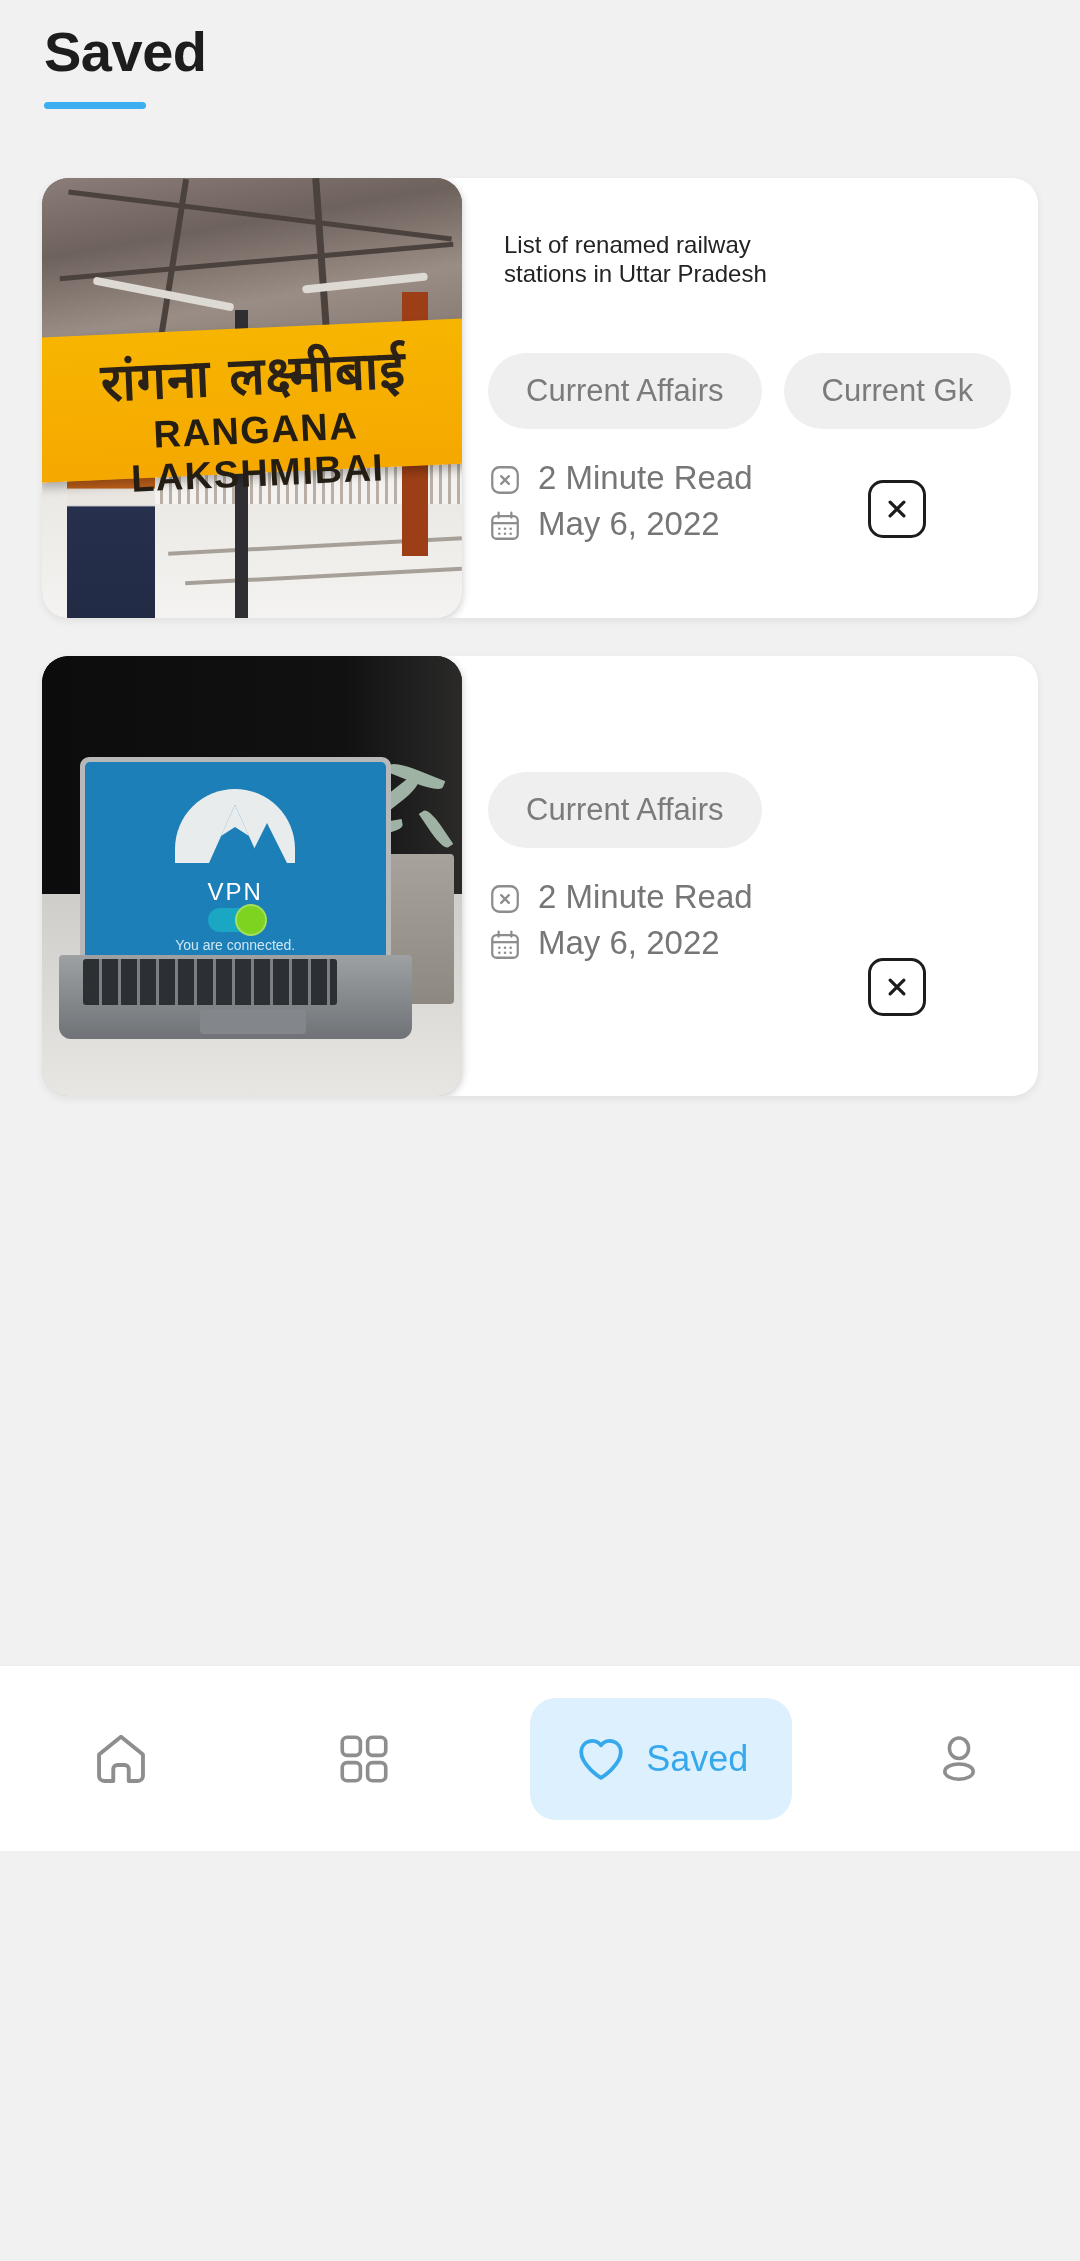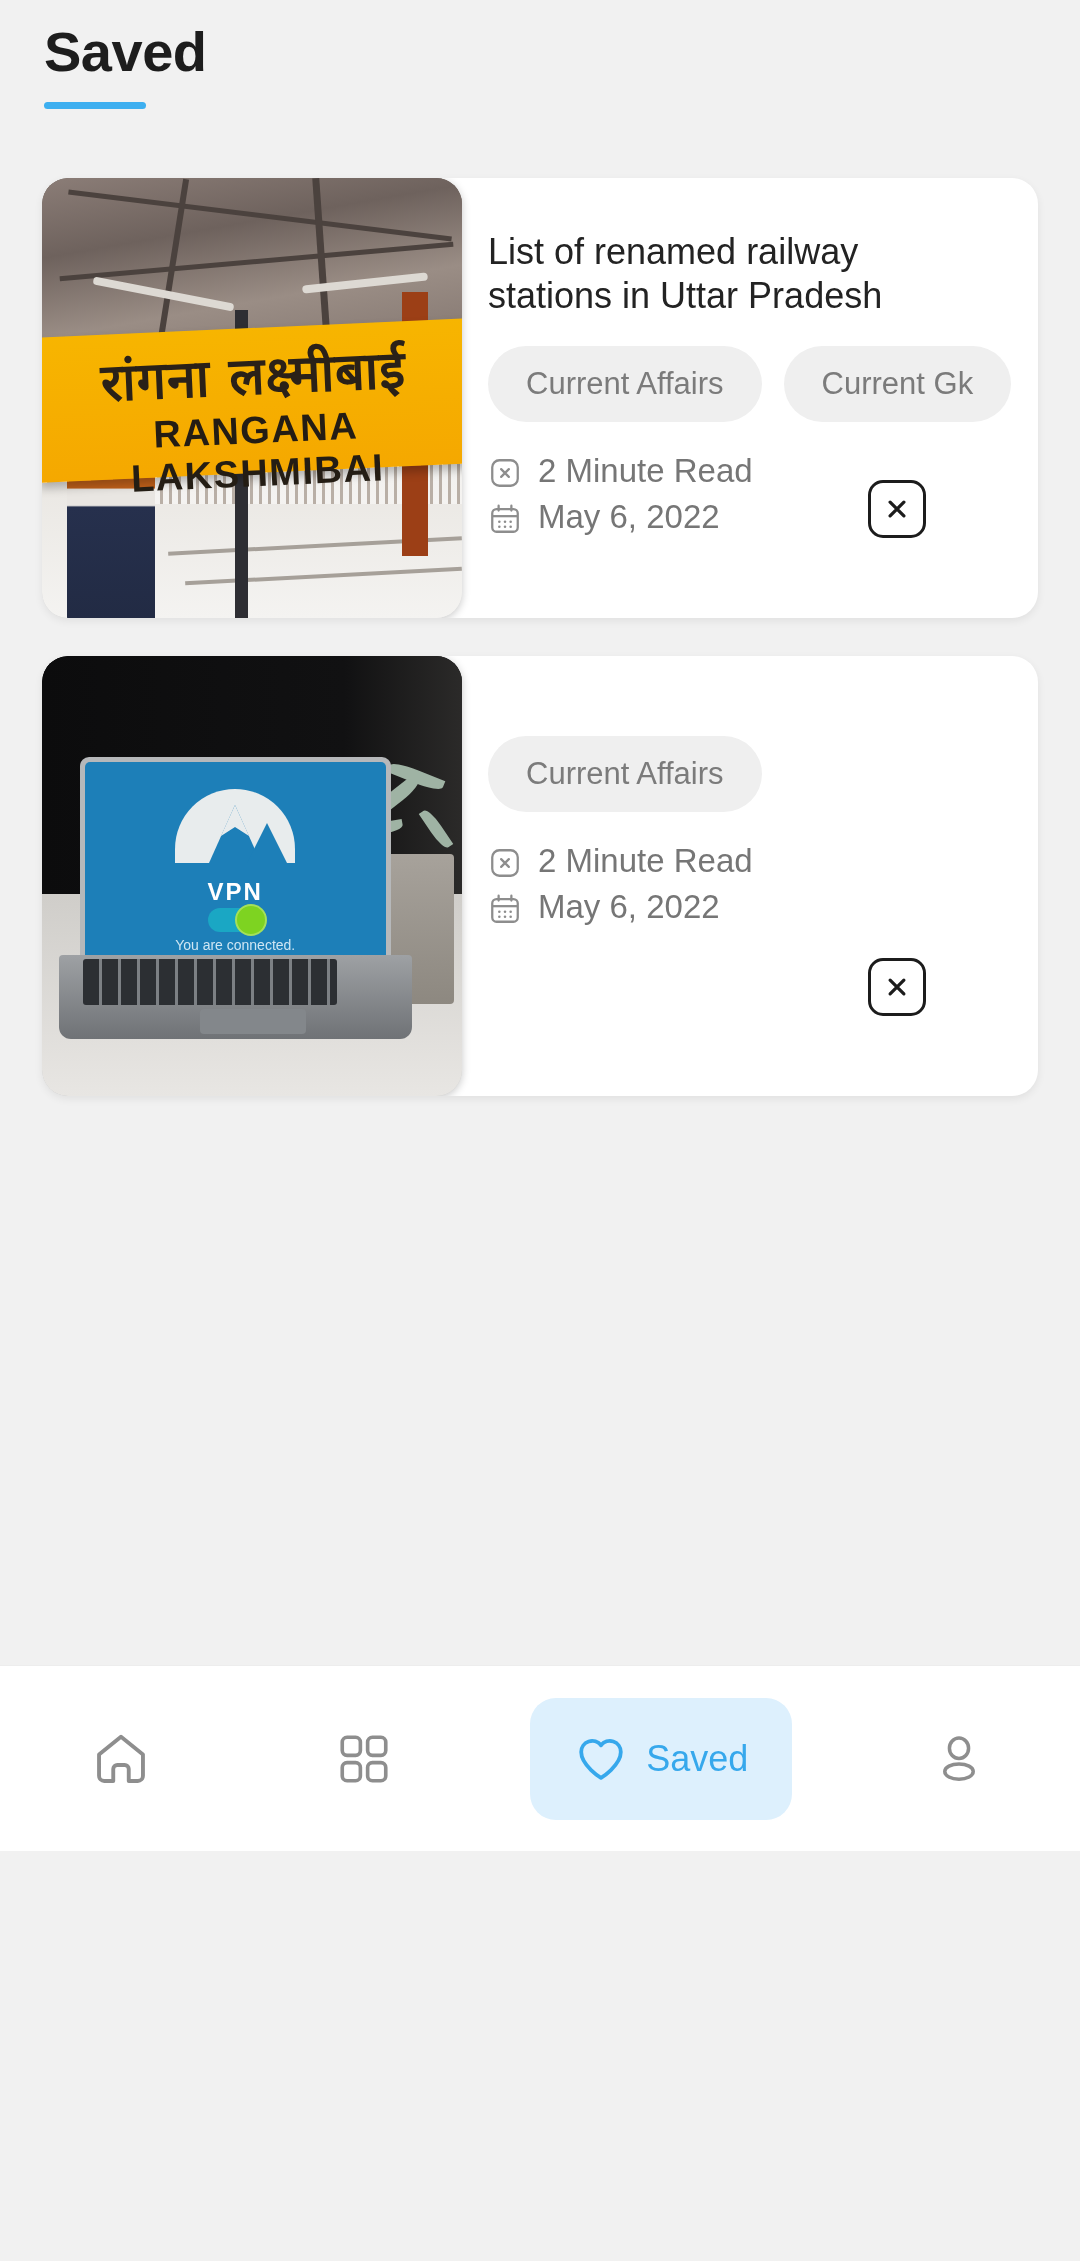--- a/index.html
+++ b/index.html
@@ -43,36 +43,38 @@
     box-shadow: 0 2px 8px rgba(0,0,0,0.22);
     background: #cfcfcf;
   }
   .card-body {
     flex: 1 1 auto;
     min-width: 0;
     padding: 52px 0 0 26px;
     position: relative;
   }
   .card-title {
-    font-size: 36px; line-height: 1.22; color: #232323;
+    font-size: 24px; line-height: 1.22; color: #232323;
     font-weight: normal;
     white-space: pre-line;
+    margin-left: 16px;
   }
   .chip-row {
     margin-top: 28px;
     display: flex; gap: 22px;
     white-space: nowrap;
   }
   .chip {
     flex: 0 0 auto;
     background: #efefef;
     color: #7b7b7b;
     font-size: 31px;
     padding: 20px 38px;
     border-radius: 44px;
+    margin-top: 36px;
   }
   .meta-row {
     margin-top: 30px;
     display: flex; align-items: center;
   }
   .meta-lines { display: flex; flex-direction: column; gap: 8px; }
   .meta-line { display: flex; align-items: flex-end; gap: 16px; }
   .meta-text { font-size: 33px; color: #767676; }
   .meta-ico { width: 34px; height: 34px; flex: 0 0 34px; display: block; }
   .remove-btn {
@@ -116,21 +118,21 @@
   .t2-wall { position:absolute; left:0; top:0; width:100%; height:54%;
      background: linear-gradient(90deg,#0c0c0d 0%, #111112 72%, #2b2a29 100%); }
   .t2-screen-outer {
     position: absolute; left: 9%; top: 23%; width: 74%; height: 46%;
     background: #b6b8ba; border-radius: 9px 9px 0 0; padding: 5px;
   }
   .t2-screen { width: 100%; height: 100%; background: #1d7fb8;
      border-radius: 5px 5px 0 0; position: relative; overflow: hidden; }
   .t2-mtn { position: absolute; left: 50%; top: 14%; transform: translateX(-50%); }
   .t2-vpn { position: absolute; left: 0; right: 0; top: 60%;
-     text-align: center; color: #fff; font-size: 24px; font-weight: bold; letter-spacing: 2px; }
+     text-align: center; color: #fff; font-size: 24px; font-weight: normal; letter-spacing: 2px; }
   .t2-toggle { position: absolute; left: 50%; top: 76%; transform: translateX(-50%);
      width: 54px; height: 24px; border-radius: 14px; background: #1aa7c4; }
   .t2-knob { position: absolute; right: -5px; top: -4px; width: 32px; height: 32px;
      border-radius: 50%; background: #7ed321; border: 2px solid #a4e05a; }
   .t2-conn { position: absolute; left:0; right:0; top: 91%; text-align:center;
      color: #cfe6f3; font-size: 14px; }
   .t2-base { position: absolute; left: 4%; top: 68%; width: 84%; height: 19%;
      background: linear-gradient(#9ea1a4, #6f7276); border-radius: 4px 4px 12px 12px; }
   .t2-keys { position: absolute; left: 7%; top: 4%; width: 72%; height: 56%;
      background: repeating-linear-gradient(90deg,#2c2f33 0 16px, #7c8084 16px 19px),

